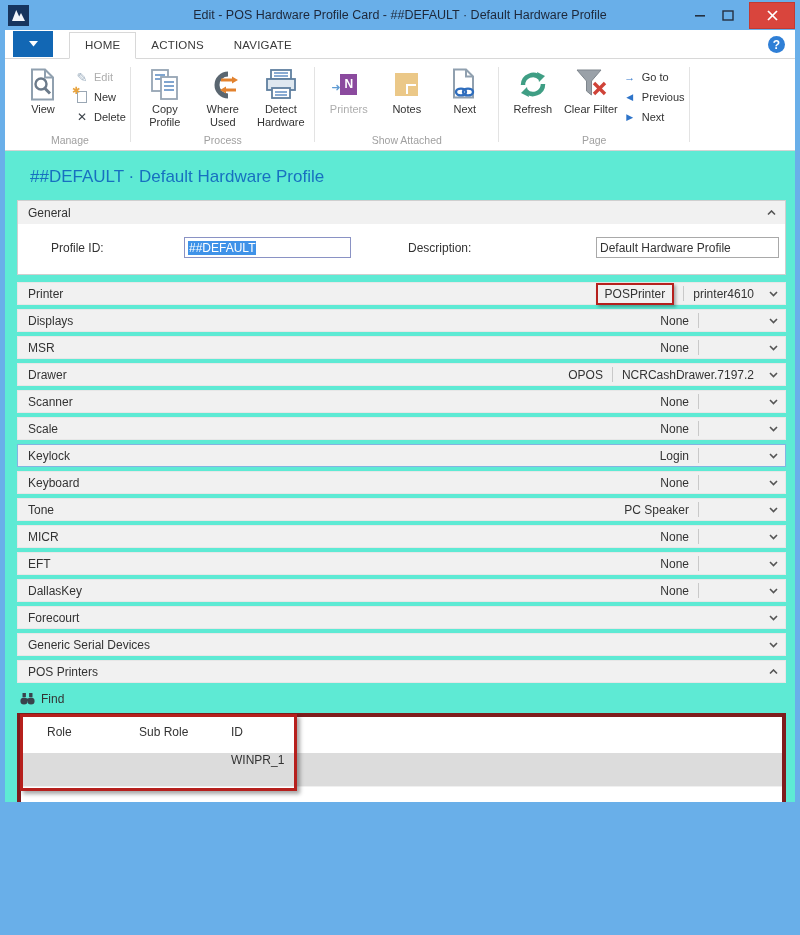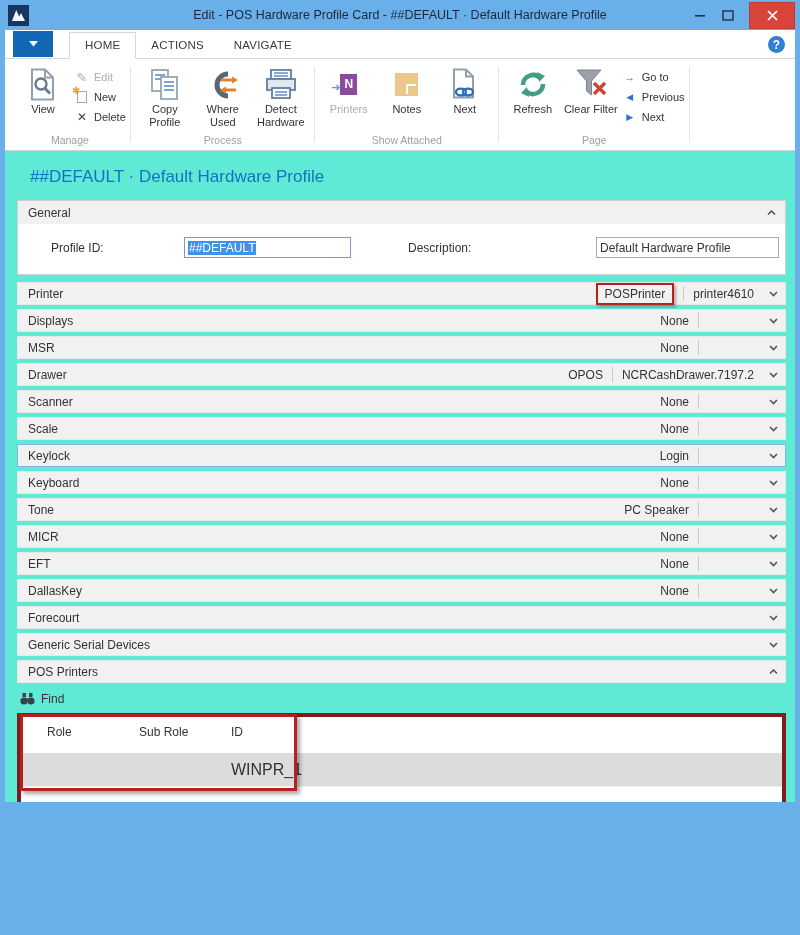--- a/index.html
+++ b/index.html
@@ -67,21 +67,21 @@
   .v1.annotated{border:2px solid #b6201d;padding:2px 7px;box-shadow:2px 2px 3px rgba(0,0,0,.3);background:transparent;}
   .vsep{width:1px;height:15px;background:#c9c9c9;margin:0 9px;flex:none;}
   .v2{min-width:46px;white-space:nowrap;}
   .chev{width:16px;margin-left:8px;display:flex;justify-content:flex-end;align-items:center;}
 
   .find-row{display:flex;align-items:center;height:23px;margin:1px 0 3px 3px;font-size:12px;color:#333;}
   .find-row svg{margin-right:6px;}
 
   .ptable{position:relative;border:4px solid #7f1d1d;background:#fff;margin-bottom:13px;}
   .thead{display:flex;height:36px;padding-top:8px;font-size:12px;color:#333;}
-  .trow{height:33px;display:flex;align-items:center;font-size:16px;color:#333;}
+  .trow{height:33px;display:flex;font-size:12px;color:#333;}
   .trow.selected{background:#dcdcdc;}
   .trow.empty{height:29px;border-top:1px solid #f0f0f0;}
   .cell1{width:118px;padding-left:26px;}
   .cell2{width:92px;}
   .cell3{flex:1;}
   .annot-table{position:absolute;left:-1px;top:-3px;width:277px;height:77px;border:3px solid #b6201d;box-shadow:3px 3px 4px rgba(0,0,0,.35);pointer-events:none;}
 
   .ok-row{display:flex;justify-content:flex-end;padding:19px 0 0 0;}
   .ok-btn{width:76px;height:24px;background:linear-gradient(#f3f3f3,#e4e4e4);border:1px solid #a5a5a5;font-size:12px;color:#222;display:flex;align-items:center;justify-content:center;}
 </style>

